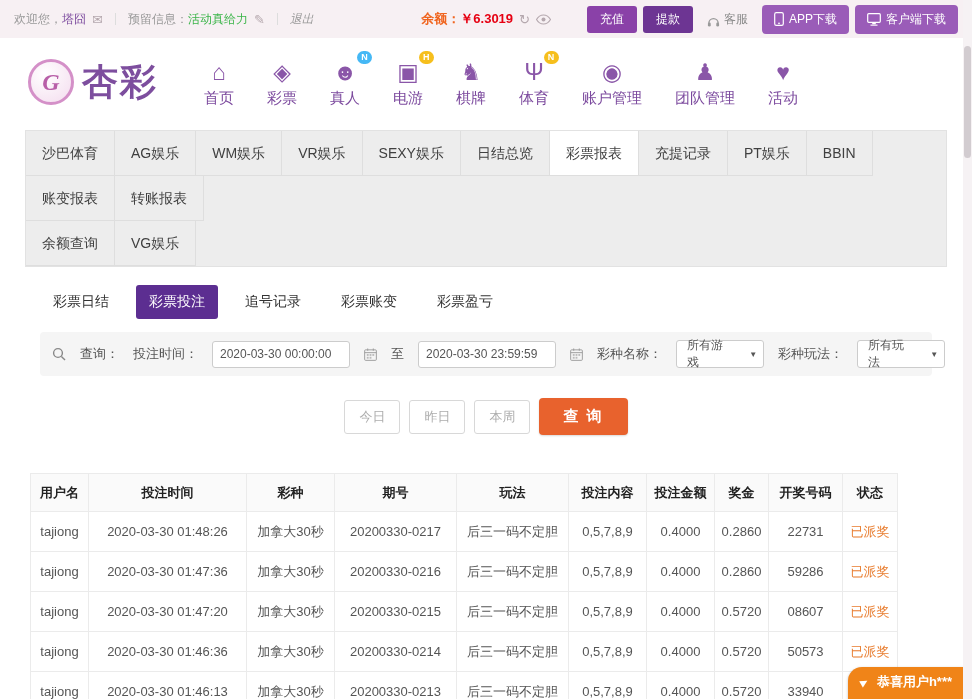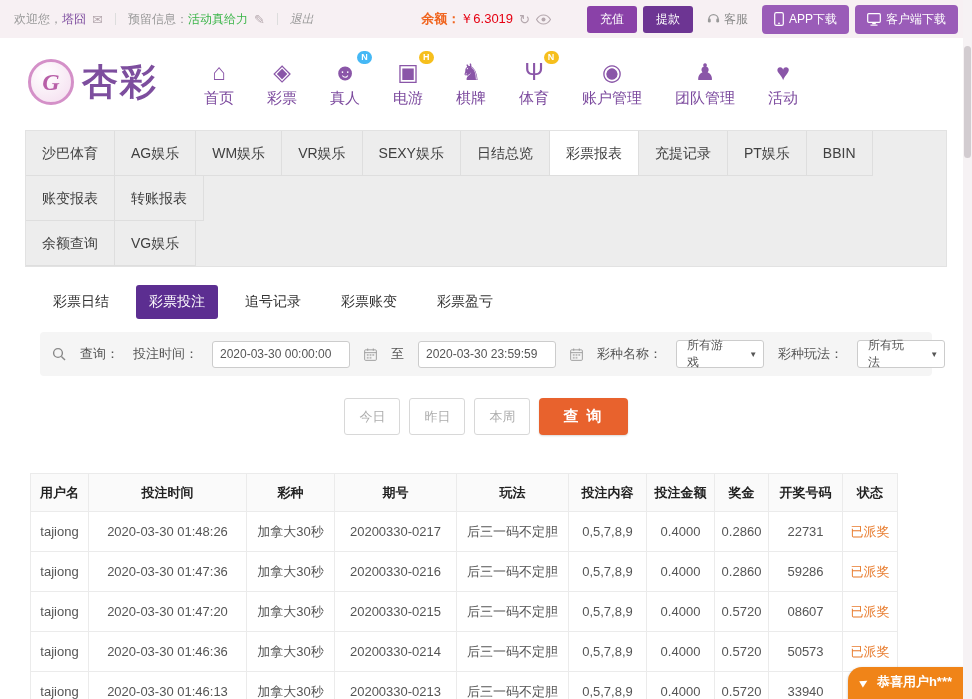--- a/index.html
+++ b/index.html
@@ -8,25 +8,25 @@
 
   
   .topbar { height:38px; background:#f7f0f3; display:flex; align-items:center; padding:0 14px; font-size:12px; color:#999; gap:6px; }
   .username { color:#7c4a9e; text-decoration:none; cursor:pointer; }
   .green { color:#3cb54a; }
   .tb-icon { color:#b5a8ae; font-size:13px; cursor:pointer; display:inline-flex; align-items:center; }
   .tb-sep { width:1px; height:12px; background:#ddd; margin:0 6px; }
   .logout { color:#999; font-style:italic; text-decoration:none; cursor:pointer; }
   .balance { margin-left:auto; font-size:13px; white-space:nowrap; }
   .bal-label { color:#f0641e; font-weight:bold; }
-  .bal-value { color:#e60012; font-weight:normal; }
+  .bal-value { color:#e60012; font-weight:bold; }
   .btn { border:none; color:#fff; font-size:12px; padding:5px 13px; border-radius:3px; cursor:pointer; display:inline-flex; align-items:center; gap:5px; font-family:inherit; white-space:nowrap; }
   .btn.deposit { background:#8a41a8; margin-left:30px; }
   .btn.withdraw { background:#6d3593; }
-  .service { display:inline-flex; align-items:flex-start; gap:4px; color:#888; cursor:pointer; margin:0 8px; white-space:nowrap; }
+  .service { display:inline-flex; align-items:flex-end; gap:4px; color:#888; cursor:pointer; margin:0 8px; white-space:nowrap; }
   .btn.app, .btn.client { background:#9a5cb8; border-radius:4px; padding:6px 12px; }
 
   
   .header { height:88px; display:flex; align-items:center; padding:0 28px; background:#fff; }
   .logo { display:flex; align-items:center; gap:8px; cursor:pointer; }
   .logo-mark { width:46px; height:46px; border-radius:50%; border:3px solid #d490c8; color:#b85fa8; display:flex; align-items:center; justify-content:center; font-family:"Liberation Serif",serif; font-style:italic; font-weight:bold; font-size:24px; background:radial-gradient(circle at 35% 30%, #fff, #f3dcee); }
   .logo-text { font-size:36px; font-weight:bold; color:#7d4e9e; letter-spacing:2px; }
   .nav { display:flex; margin-left:46px; gap:33px; }
   .nav-item { display:flex; flex-direction:column; align-items:center; gap:3px; cursor:pointer; color:#7c4a9e; }
   .nav-icon-wrap { position:relative; height:30px; display:flex; align-items:flex-end; }
@@ -50,21 +50,21 @@
   
   .filterbar { margin:13px 40px 0; background:#f5f5f5; border-radius:4px; height:44px; display:flex; align-items:center; padding:0 12px; gap:14px; font-size:13px; color:#555; }
   .flabel { white-space:nowrap; }
   .date-input { width:138px; height:27px; border:1px solid #ccc; border-radius:3px; padding:0 7px; font-size:12px; color:#555; font-family:inherit; background:#fff; }
   .fake-select { display:inline-flex; align-items:center; height:28px; background:#fff; border:1px solid #ccc; border-radius:3px; cursor:pointer; }
   .fake-select .val { padding:0 10px; font-size:12px; color:#555; min-width:66px; }
   .fake-select .arrow { width:20px; height:100%; display:flex; align-items:center; justify-content:center; font-size:8px; color:#555; }
   .icon-svg { display:inline-flex; align-items:center; }
 
   
-  .quickrow { margin-top:22px; display:flex; justify-content:center; gap:9px; }
+  .quickrow { margin-top:22px; display:flex; justify-content:center; align-items:center; gap:9px; }
   .quick-btn { background:#fff; border:1px solid #d8d8d8; color:#adadad; font-size:13px; padding:7px 14px; border-radius:3px; cursor:pointer; font-family:inherit; }
   .search-btn { background:#e8622d; border:none; color:#fff; font-size:15px; font-weight:bold; padding:9px 24px; border-radius:4px; cursor:pointer; font-family:inherit; letter-spacing:2px; box-shadow:0 1px 2px rgba(0,0,0,.15); }
 
   
   .bet-table { margin:38px 0 0 30px; border-collapse:collapse; table-layout:fixed; width:867px; }
   .bet-table th, .bet-table td { border:1px solid #ebebeb; text-align:center; font-size:13px; color:#555; height:40px; overflow:hidden; white-space:nowrap; }
   .bet-table th { background:#fafafa; color:#222; font-weight:bold; height:38px; }
   .bet-table td.status { color:#e87c2e; }
 
   

